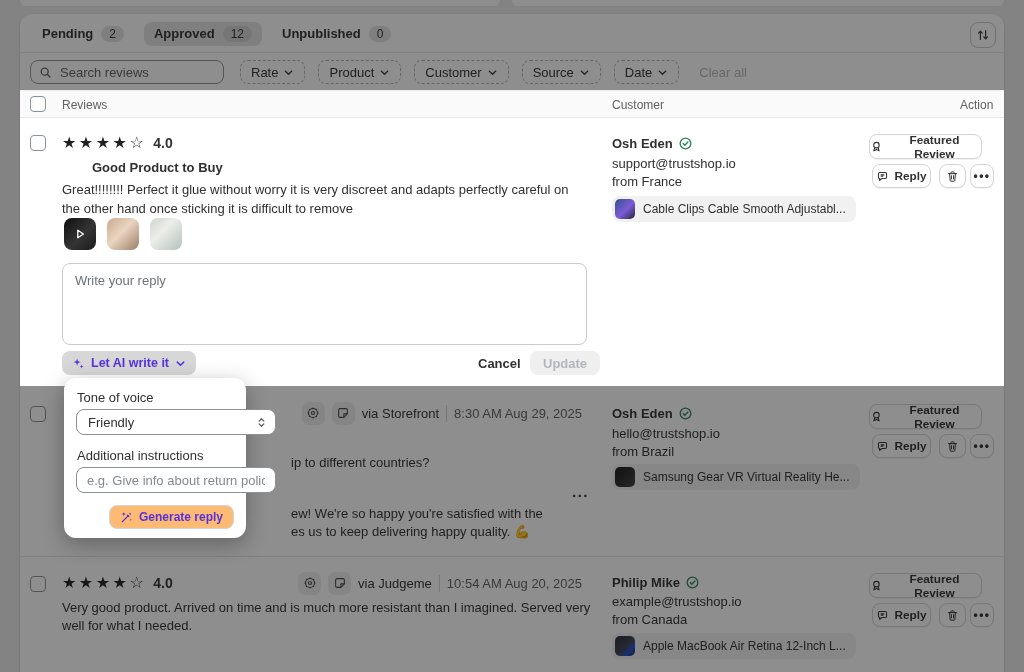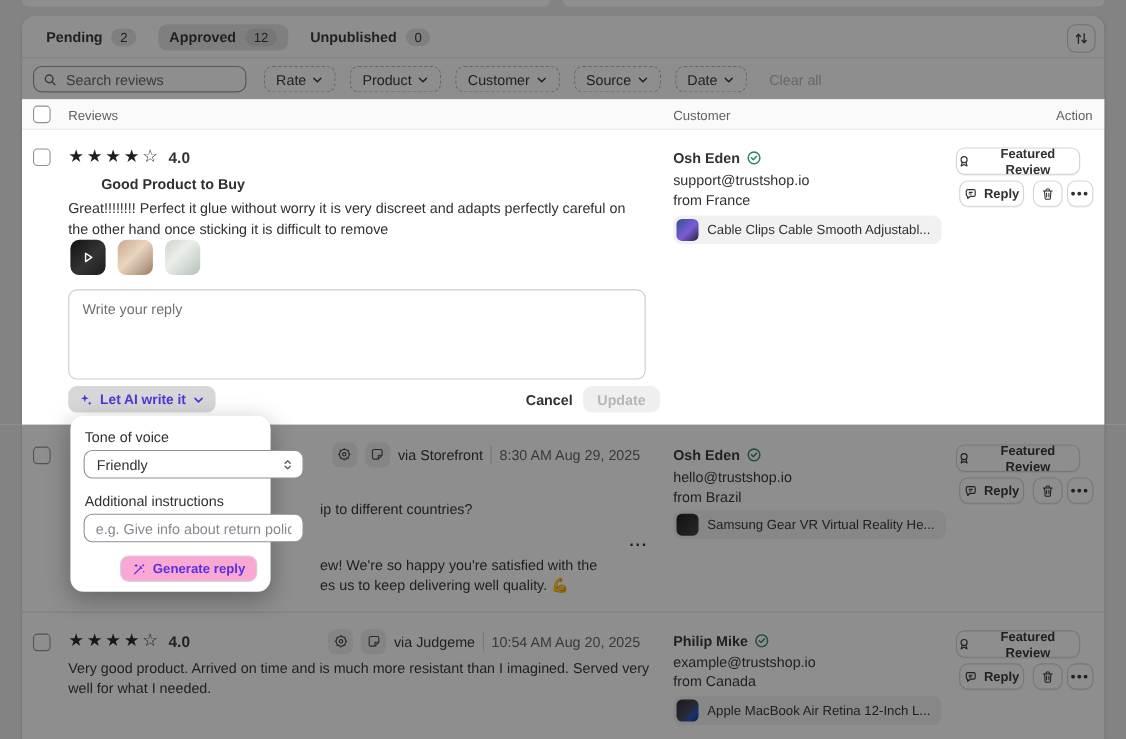--- a/index.html
+++ b/index.html
@@ -86,21 +86,21 @@
          border-radius:12px;box-shadow:0 6px 22px rgba(0,0,0,.3);z-index:60;}
   .plabel{position:absolute;left:13px;font-size:13px;color:#303030;}
   .pselect{position:absolute;left:12px;top:31px;width:200px;height:26px;border:1px solid #8c9196;
          border-radius:8px;display:flex;align-items:center;justify-content:space-between;
          padding:0 7px 0 11px;box-sizing:border-box;font-size:13px;color:#303030;background:#fff;}
   .pinput{position:absolute;left:12px;top:89px;width:200px;height:26px;border:1px solid #8c9196;
          border-radius:8px;box-sizing:border-box;padding:0 10px;
          font:13px "Liberation Sans",sans-serif;color:#303030;background:#fff;}
   .pinput::placeholder{color:#84898e;}
   .genbtn{position:absolute;right:12px;top:127px;height:24px;display:flex;align-items:center;gap:6px;
-         padding:0 10px;background:#f9a8d4;border:1px solid #d2d5d8;border-radius:8px;
+         padding:0 10px;background:#fdba74;border:1px solid #d2d5d8;border-radius:8px;
          font:700 12px "Liberation Sans",sans-serif;color:var(--purple);}
   svg{display:block;}
 </style>
 </head>
 <body>
 
 <div id="stage">
 
   <div class="topcard" style="left:20px;width:480px;"></div>
   <div class="topcard" style="left:512px;width:492px;"></div>
@@ -269,21 +269,21 @@
           <path d="M9 13V9h4"></path>
         </svg>
     </button>
     <span class="via">via Storefront</span>
     <span class="vsep"></span>
     <span class="tstamp">8:30 AM Aug 29, 2025</span>
   </div>
   <div class="frag" style="left:291px;top:455px;">ip to different countries?</div>
   <button class="fragdots" style="left:566px;top:482px;">...</button>
   <div class="frag" style="left:291px;top:506px;">ew! We're so happy you're satisfied with the</div>
-  <div class="frag" style="left:291px;top:524px;">es us to keep delivering well quality. 💪</div>
+  <div class="frag" style="left:291px;top:524px;">es us to keep delivering happy quality. 💪</div>
 
   <div class="cname" style="left:612px;top:406px;">
     <span>Osh Eden</span>
     <span>
       <svg width="15" height="15" viewBox="0 0 16 16" fill="none" stroke="#29845A" stroke-width="1.4" stroke-linecap="round" stroke-linejoin="round">
           <circle cx="8" cy="8" r="5.7"></circle>
           <path d="m5.5 8 1.8 1.8 3.2-3.4"></path>
         </svg>
     </span>
   </div>

